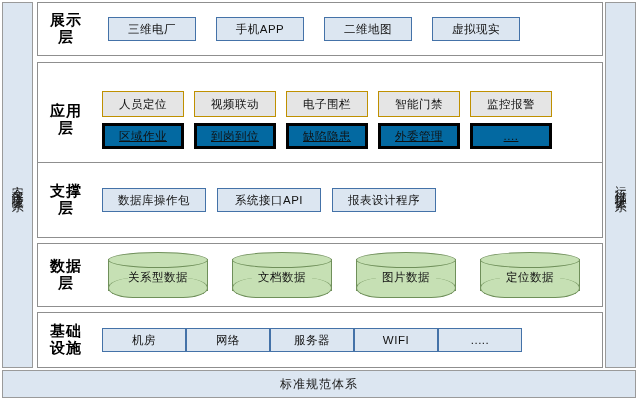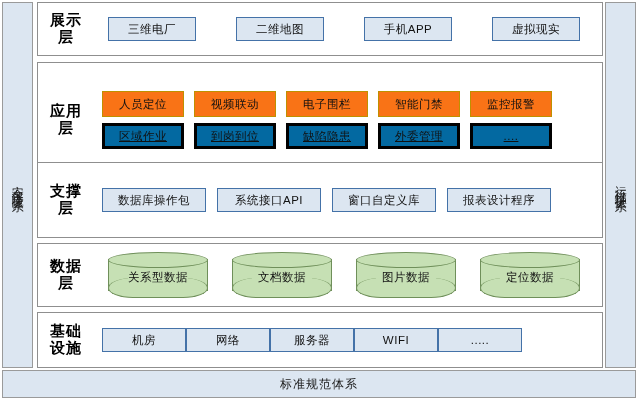--- a/index.html
+++ b/index.html
@@ -72,27 +72,27 @@
   .node{
     box-sizing:border-box;
     height:24px;
     display:flex;align-items:center;justify-content:center;
     font-size:11.5px;
     letter-spacing:0.5px;
     color:#111;
     white-space:nowrap;
   }
   .node.blue{background:#dce6f1;border:1px solid #4472a8;}
-  .node.orange{background:#f97316;border:1px solid #bf9000;}
+  .node.orange{background:#e5e5e5;border:1px solid #bf9000;}
   .node.green{background:#0369a1;border:3px solid #000000;text-decoration:underline;}
 
   
   #layer-display{top:2px;height:54px;}
   #layer-display .node{width:88px;height:24px;}
-  #layer-display .row{gap:40px;padding-left:14px;text-align:center;}
+  #layer-display .row{gap:20px;padding-left:14px;text-align:center;}
 
   #layer-app{top:62px;height:116px;}
   #layer-app .row{gap:10px;padding-left:8px;}
   #layer-app .node{width:82px;height:26px;}
 
   #layer-support{top:162px;height:76px;}
   #layer-support .row{gap:11px;padding-left:8px;}
   #layer-support .node{width:104px;height:24px;}
 
   #layer-data{top:243px;height:64px;}
@@ -152,22 +152,22 @@
   <div id="bottom-band">
     <span>标准规范体系</span>
   </div>
 
   <div class="layer" id="layer-display">
       <div class="layer-label">展示
 层</div>
       <div class="layer-body">
         <div class="row">
           <div class="node blue">三维电厂</div>
+          <div class="node blue">手机APP</div>
           <div class="node blue">二维地图</div>
-          <div class="node blue">手机APP</div>
           <div class="node blue">虚拟现实</div>
         </div>
       </div>
     </div>
   <div class="layer" id="layer-app">
       <div class="layer-label">应用
 层</div>
       <div class="layer-body">
         <div class="row">
           <div class="node orange">人员定位</div>
@@ -185,21 +185,20 @@
         </div>
       </div>
     </div>
   <div class="layer" id="layer-support">
       <div class="layer-label">支撑
 层</div>
       <div class="layer-body">
         <div class="row">
           <div class="node blue">数据库操作包</div>
           <div class="node blue">系统接口API</div>
-          <div class="node blue">窗口自定义库</div>
           <div class="node blue">报表设计程序</div>
         </div>
       </div>
     </div>
   <div class="layer" id="layer-data">
       <div class="layer-label">数据
 层</div>
       <div class="layer-body">
         <div class="row">
           <div class="cyl">

